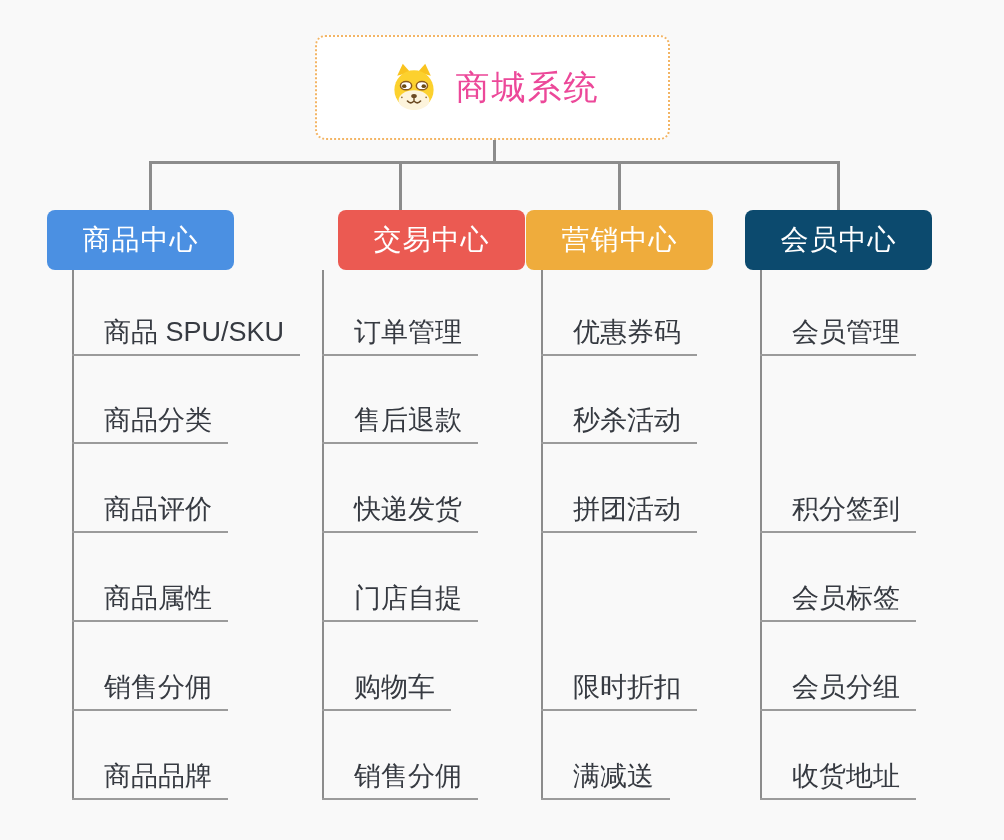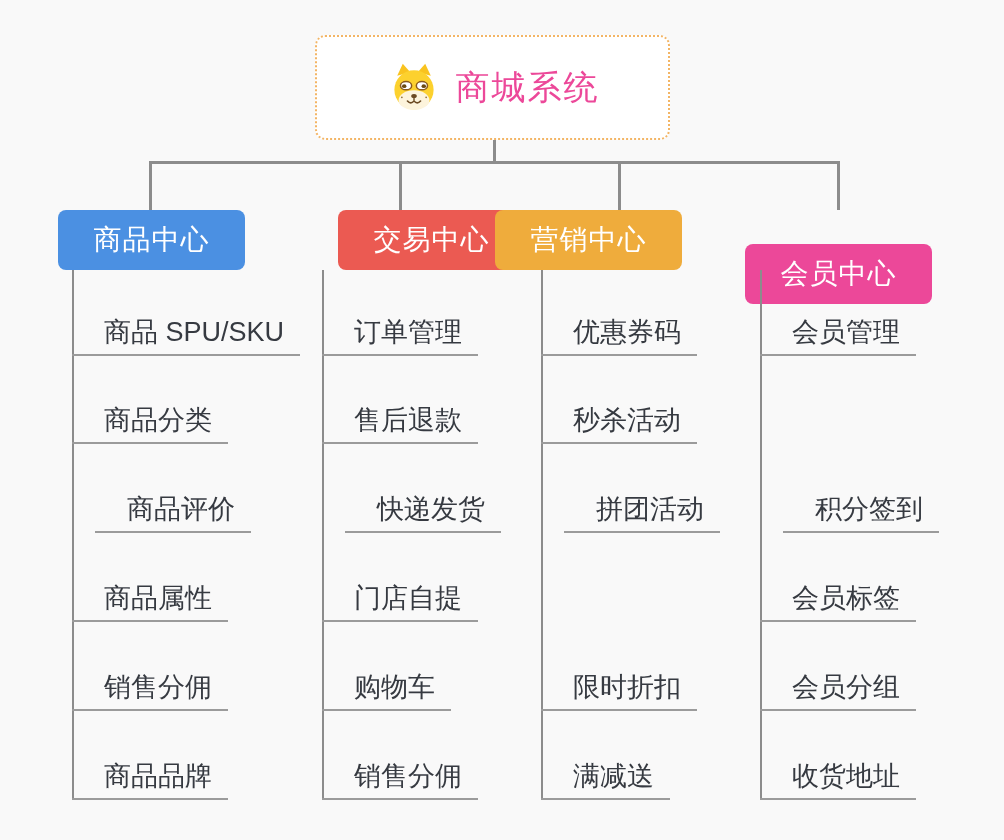--- a/index.html
+++ b/index.html
@@ -54,38 +54,38 @@
     border-radius: 8px;
     color: #FFFFFF;
     font-size: 28px;
     letter-spacing: 1px;
     display: flex;
     align-items: center;
     justify-content: center;
     white-space: nowrap;
     cursor: pointer;
   }
-  .box-0 { left: 58px; } .box-1 { left: 307px; }
-  .box-2 { left: 495px; } .box-3 { left: 745px; }
+  .box-0 { left: 47px; } .box-1 { left: 307px; }
+  .box-2 { left: 526px; } .box-3 { left: 745px; }
   
   .topic {
     position: absolute;
     height: 42px;
     line-height: 36px;
     padding: 0 16px 4px 32px;
     border-bottom: 2px solid #9B9B9B;
     font-size: 27px;
     color: #363A41;
     white-space: nowrap;
     cursor: pointer;
   }
   .col-0 { left: 72px; } .col-1 { left: 322px; }
   .col-2 { left: 541px; } .col-3 { left: 760px; }
   .row-0 { top: 314px; } .row-1 { top: 402px; }
-  .row-2 { top: 491px; margin-left: 23px; } .row-3 { top: 580px; }
+  .row-2 { top: 491px; } .row-3 { top: 580px; }
   .row-4 { top: 669px; } .row-5 { top: 758px; }
 </style>
 </head>
 <body>
 
 <div class="canvas">
 
   <div class="root-node">
     <svg class="root-icon" viewBox="0 0 60 60">
       <polygon points="12,17 18,4 26,13" fill="#F9C31F"></polygon>
@@ -108,21 +108,21 @@
   <div class="conn conn-stub"></div>
   <div class="conn conn-bus"></div>
   <div class="conn conn-drop drop-0"></div>
   <div class="conn conn-drop drop-1"></div>
   <div class="conn conn-drop drop-2"></div>
   <div class="conn conn-drop drop-3"></div>
 
   <div class="branch-box box-0" style="background: rgb(75, 144, 226);">商品中心</div>
   <div class="branch-box box-1" style="background: rgb(235, 90, 82); margin-left: 31px;">交易中心</div>
   <div class="branch-box box-2" style="background: rgb(239, 172, 60);">营销中心</div>
-  <div class="branch-box box-3" style="background: #ec4899; margin-top: 34px;">会员中心</div>
+  <div class="branch-box box-3" style="background: #0c4a6e;">会员中心</div>
 
   <div class="trunk trunk-0"></div>
   <div class="trunk trunk-1"></div>
   <div class="trunk trunk-2"></div>
   <div class="trunk trunk-3"></div>
 
   <div class="topic col-0 row-0">商品 SPU/SKU</div>
   <div class="topic col-0 row-1">商品分类</div>
   <div class="topic col-0 row-2">商品评价</div>
   <div class="topic col-0 row-3">商品属性</div>

